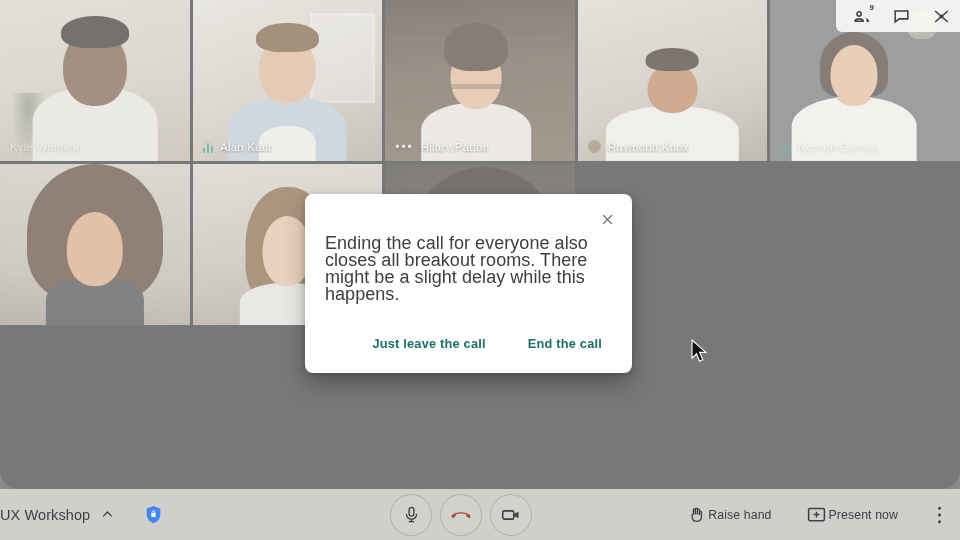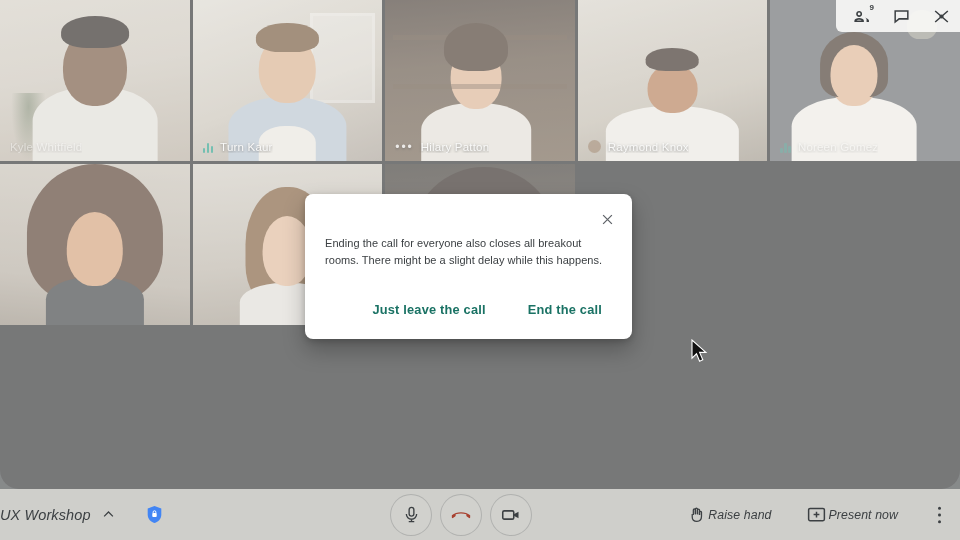--- a/index.html
+++ b/index.html
@@ -183,21 +183,21 @@
   }
   #dialog .dlg-close {
     position: absolute; right: 14px; top: 14px;
     width: 22px; height: 22px;
     display: flex; align-items: center; justify-content: center;
     color: #5f6368;
     cursor: pointer;
   }
   #dialog .dlg-body {
     margin-top: 23px;
-    font-size: 11px;
+    font-size: 18px;
     line-height: 17px;
     color: #3c4043;
     letter-spacing: .05px;
   }
   #dialog .dlg-actions {
     margin-top: 25px;
     display: flex; justify-content: flex-end; align-items: center;
     gap: 22px;
     padding-bottom: 4px;
   }
@@ -214,21 +214,20 @@
     font-family: "Liberation Sans", sans-serif;
   }
 
   
   #toolbar {
     position: absolute; left: 0; bottom: 0;
     width: 960px; height: 51px;
     background: #cfcfcb;
     display: flex; align-items: center;
     z-index: 35;
-    font-style: italic;
   }
   #toolbar .tb-left {
     display: flex; align-items: center; gap: 10px;
     position: absolute; left: -8px;
     padding-left: 8px;
   }
   .meet-name {
     font-size: 14.5px; color: #3c4043; letter-spacing: .1px;
   }
   .chev-up { color: #3c4043; display: flex; align-items: center; }
@@ -307,21 +306,21 @@
           <div class="head" style="width:30%;height:42%;bottom:36%;background:#dcb08b;"></div>
           <div class="hair" style="width:33%;height:18%;bottom:68%;background:#6b4a2c;"></div>
         </div>
       </div>
       <div class="namechip">
         <span class="micbars">
             <i></i>
             <i></i>
             <i></i>
           </span>
-        <span>Turn Kaur</span>
+        <span>Alan Kaur</span>
       </div>
     </div>
 
     <div class="tile">
       <div class="scene bg-kitchen decor-shelf">
         <div style="position:absolute;left:48%;bottom:0;transform:translateX(-50%);width:100%;height:100%;">
           <div class="torso" style="width:58%;height:36%;bottom:0;background:#e9e4dc;"></div>
           <div class="head" style="width:27%;height:40%;bottom:32%;background:#e0b392;"></div>
           <div class="hair" style="width:34%;height:30%;bottom:56%;background:#3b2a1e;"></div>
         </div>

